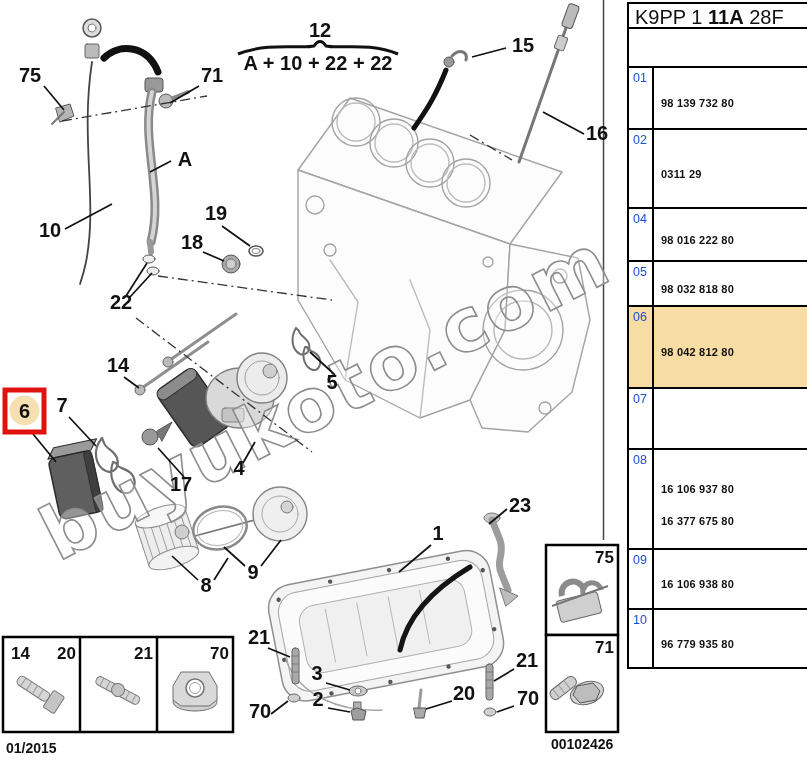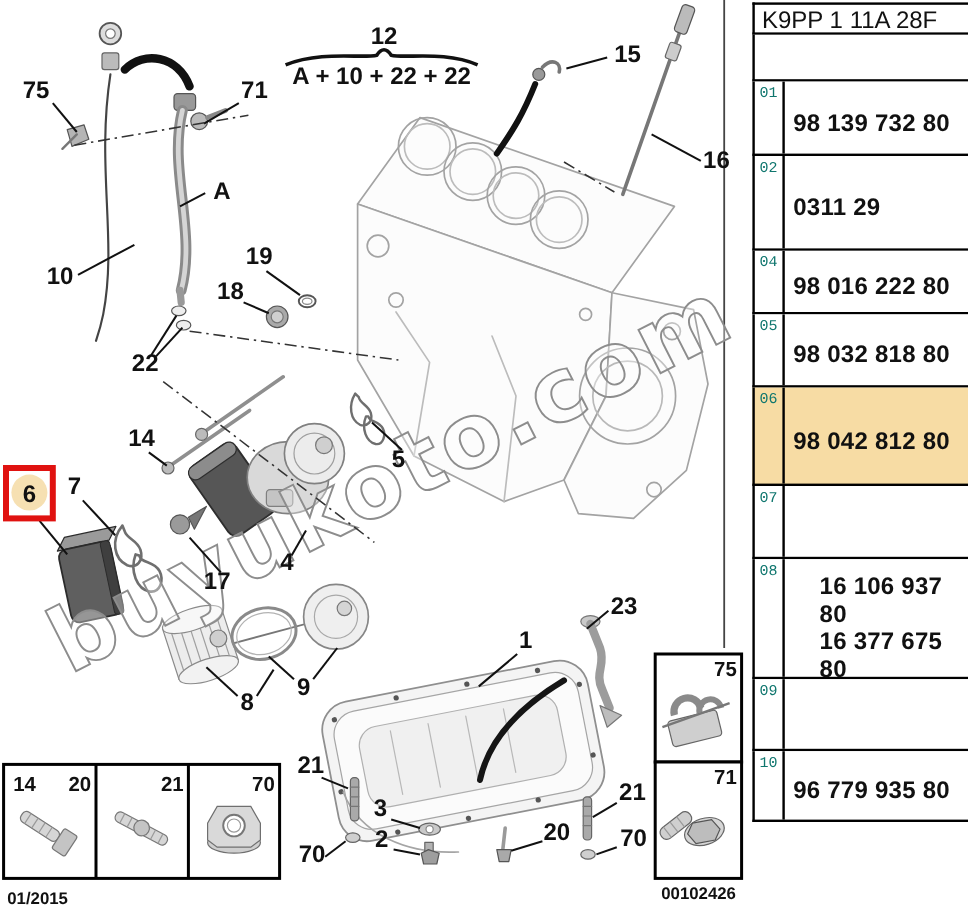--- a/index.html
+++ b/index.html
@@ -3,31 +3,31 @@
 <meta charset="utf-8">
 <style>
   html,body{margin:0;padding:0;background:#fff;}
   .screen{position:relative;width:807px;height:760px;background:#fff;overflow:hidden;
           font-family:"Liberation Sans","DejaVu Sans",sans-serif;color:#111;}
   .diagram-svg{position:absolute;left:0;top:0;}
   
   .ptable{position:absolute;left:627px;top:2px;width:180px;box-sizing:border-box;}
   .pt-head{box-sizing:border-box;border:2px solid #000;border-right:none;height:27px;
            font-size:20px;padding:2px 0 0 6px;white-space:nowrap;background:#fff;}
-  .pt-head b{font-weight:normal;}
+  .pt-head b{font-weight:bold;}
   .pt-band{box-sizing:border-box;border-left:2px solid #000;border-bottom:2px solid #000;height:39px;background:#fff;}
   .trow{display:flex;box-sizing:border-box;border-left:2px solid #000;border-bottom:2px solid #000;background:#fff;}
   .tidx{width:25px;flex:0 0 25px;box-sizing:border-box;border-right:2px solid #000;
-        font-size:12.5px;color:#0f766e;padding:3px 16px 0 4px;font-family:Liberation Mono, monospace;}
+        font-size:12.5px;color:#1d4ed8;padding:3px 16px 0 4px;}
   .tval{flex:1;display:flex;flex-direction:column;justify-content:center;padding:10px 0 0 7px;
-        font-weight:bold;font-size:20px;letter-spacing:0.2px;}
-  .trow.tall .tval{justify-content:space-evenly;padding-top:12px;margin-left:22px;}
+        font-weight:bold;font-size:11px;letter-spacing:0.2px;}
+  .trow.tall .tval{justify-content:space-evenly;padding-top:12px;}
   .trow.hl{background:#f7dca4;}
   
-  .r1{height:62px}.r2{height:79px}.r3{height:61px}.r4{height:53px}.r5{height:61px}
+  .r1{height:62px}.r2{height:79px}.r3{height:61px}.r4{height:53px}.r5{height:45px}
   .r6{height:82px}.r7{height:61px}.r8{height:100px}.r9{height:60px}.r10{height:59px}
   
   .co{font-family:"Liberation Sans","DejaVu Sans",sans-serif;font-weight:bold;font-size:20px;fill:#111;}
   .co-small{font-size:17px;}
   .cap{font-family:"Liberation Sans","DejaVu Sans",sans-serif;font-weight:bold;font-size:14px;fill:#111;}
   .wm{font-family:"DejaVu Sans",sans-serif;font-weight:bold;letter-spacing:3px;}
 </style>
 </head>
 <body>
 
@@ -378,20 +378,23 @@
     </div>
     <div class="trow r8 tall">
       <div class="tidx">08</div>
       <div class="tval">
         <span>16 106 937 80</span>
         <span>16 377 675 80</span>
       </div>
     </div>
     <div class="trow r9">
       <div class="tidx">09</div>
+      <div class="tval">
+          <span>16 106 938 80</span>
+        </div>
     </div>
     <div class="trow r10">
       <div class="tidx">10</div>
       <div class="tval">
           <span>96 779 935 80</span>
         </div>
     </div>
   </div>
 </div>
 

